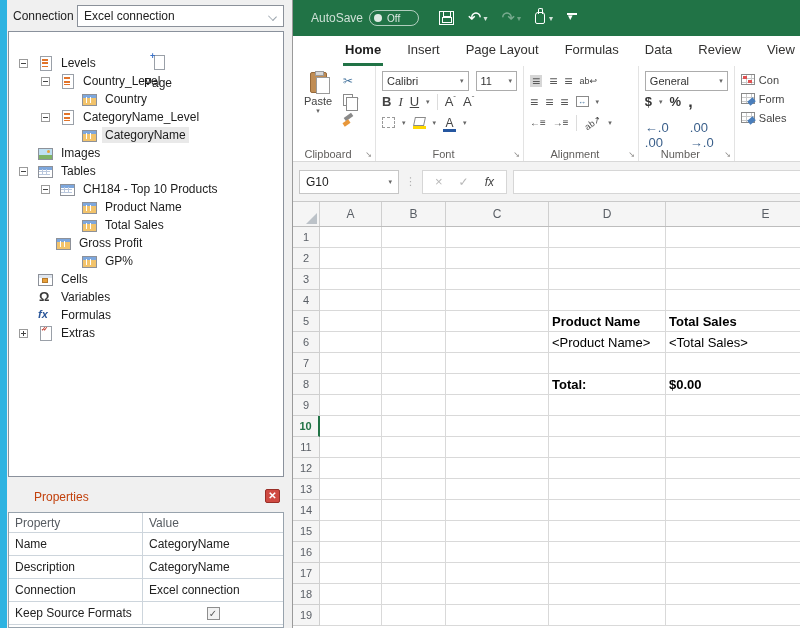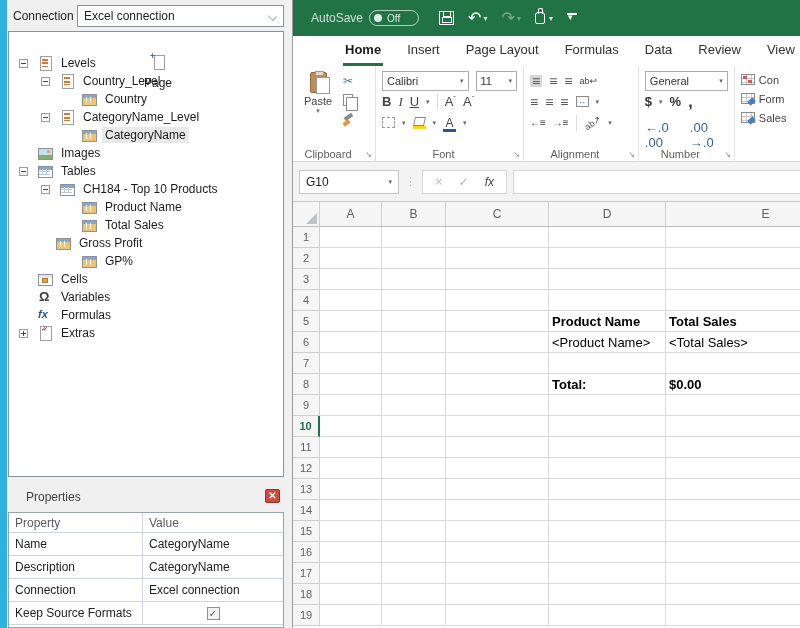--- a/index.html
+++ b/index.html
@@ -46,21 +46,21 @@
   .ic-cells::before { content:""; position:absolute; left:1px; top:3px; width:13px; height:10px; border:1px solid #8d9199;
                     background:linear-gradient(to bottom,#dfe6ef 0 3px,#fff 3px 100%); }
   .ic-cells::after { content:""; position:absolute; left:5px; top:7px; width:4px; height:3px; background:#e8a03a; border:1px solid #b5792a; }
   .ic-omega::before { content:"Ω"; position:absolute; left:2px; top:0px; font-size:13px; font-weight:600; color:#3a3a3a; }
   .ic-fx::before { content:"fx"; position:absolute; left:1px; top:1px; font-size:11px; font-style:italic; font-weight:bold; color:#2b579a; }
   .ic-extras::before { content:""; position:absolute; left:3px; top:1px; width:10px; height:13px; background:#fff; border:1px solid #9aa0a8; }
   .ic-extras::after { content:"✓✓"; position:absolute; left:4px; top:2px; width:8px; font-size:6px; letter-spacing:-3px;
                       color:#c0392b; line-height:5px; white-space:normal; font-weight:bold; }
 
   .props-title { position:absolute; left:3px; top:486px; width:276px; height:22px; display:flex; align-items:center; }
-  .props-title .t { margin-left:16px; font-size:12px; color:#404040; }
+  .props-title .t { margin-left:24px; font-size:12px; color:#c2410c; }
   .props-close { position:absolute; right:6px; top:3px; width:15px; height:14px; background:#cf4a42; border:1px solid #992e27;
                  color:#fff; font-size:10px; font-weight:bold; line-height:12px; text-align:center; border-radius:2px; }
   .props-table { position:absolute; left:1px; top:512px; width:276px; height:116px; background:#fff; border:1px solid #98a3ad;
                  font-size:12px; }
   .prow { display:flex; height:23px; border-bottom:1px solid #cdd5dc; align-items:center; }
   .prow.hdr { height:20px; color:#565b61; }
   .pcell { padding:0 6px; overflow:hidden; white-space:nowrap; }
   .pc1 { width:134px; flex:0 0 134px; border-right:1px solid #cdd5dc; align-self:stretch; display:flex; align-items:center; }
   .pc2 { flex:1; align-self:stretch; display:flex; align-items:center; }
   .pc2.center { justify-content:center; }

